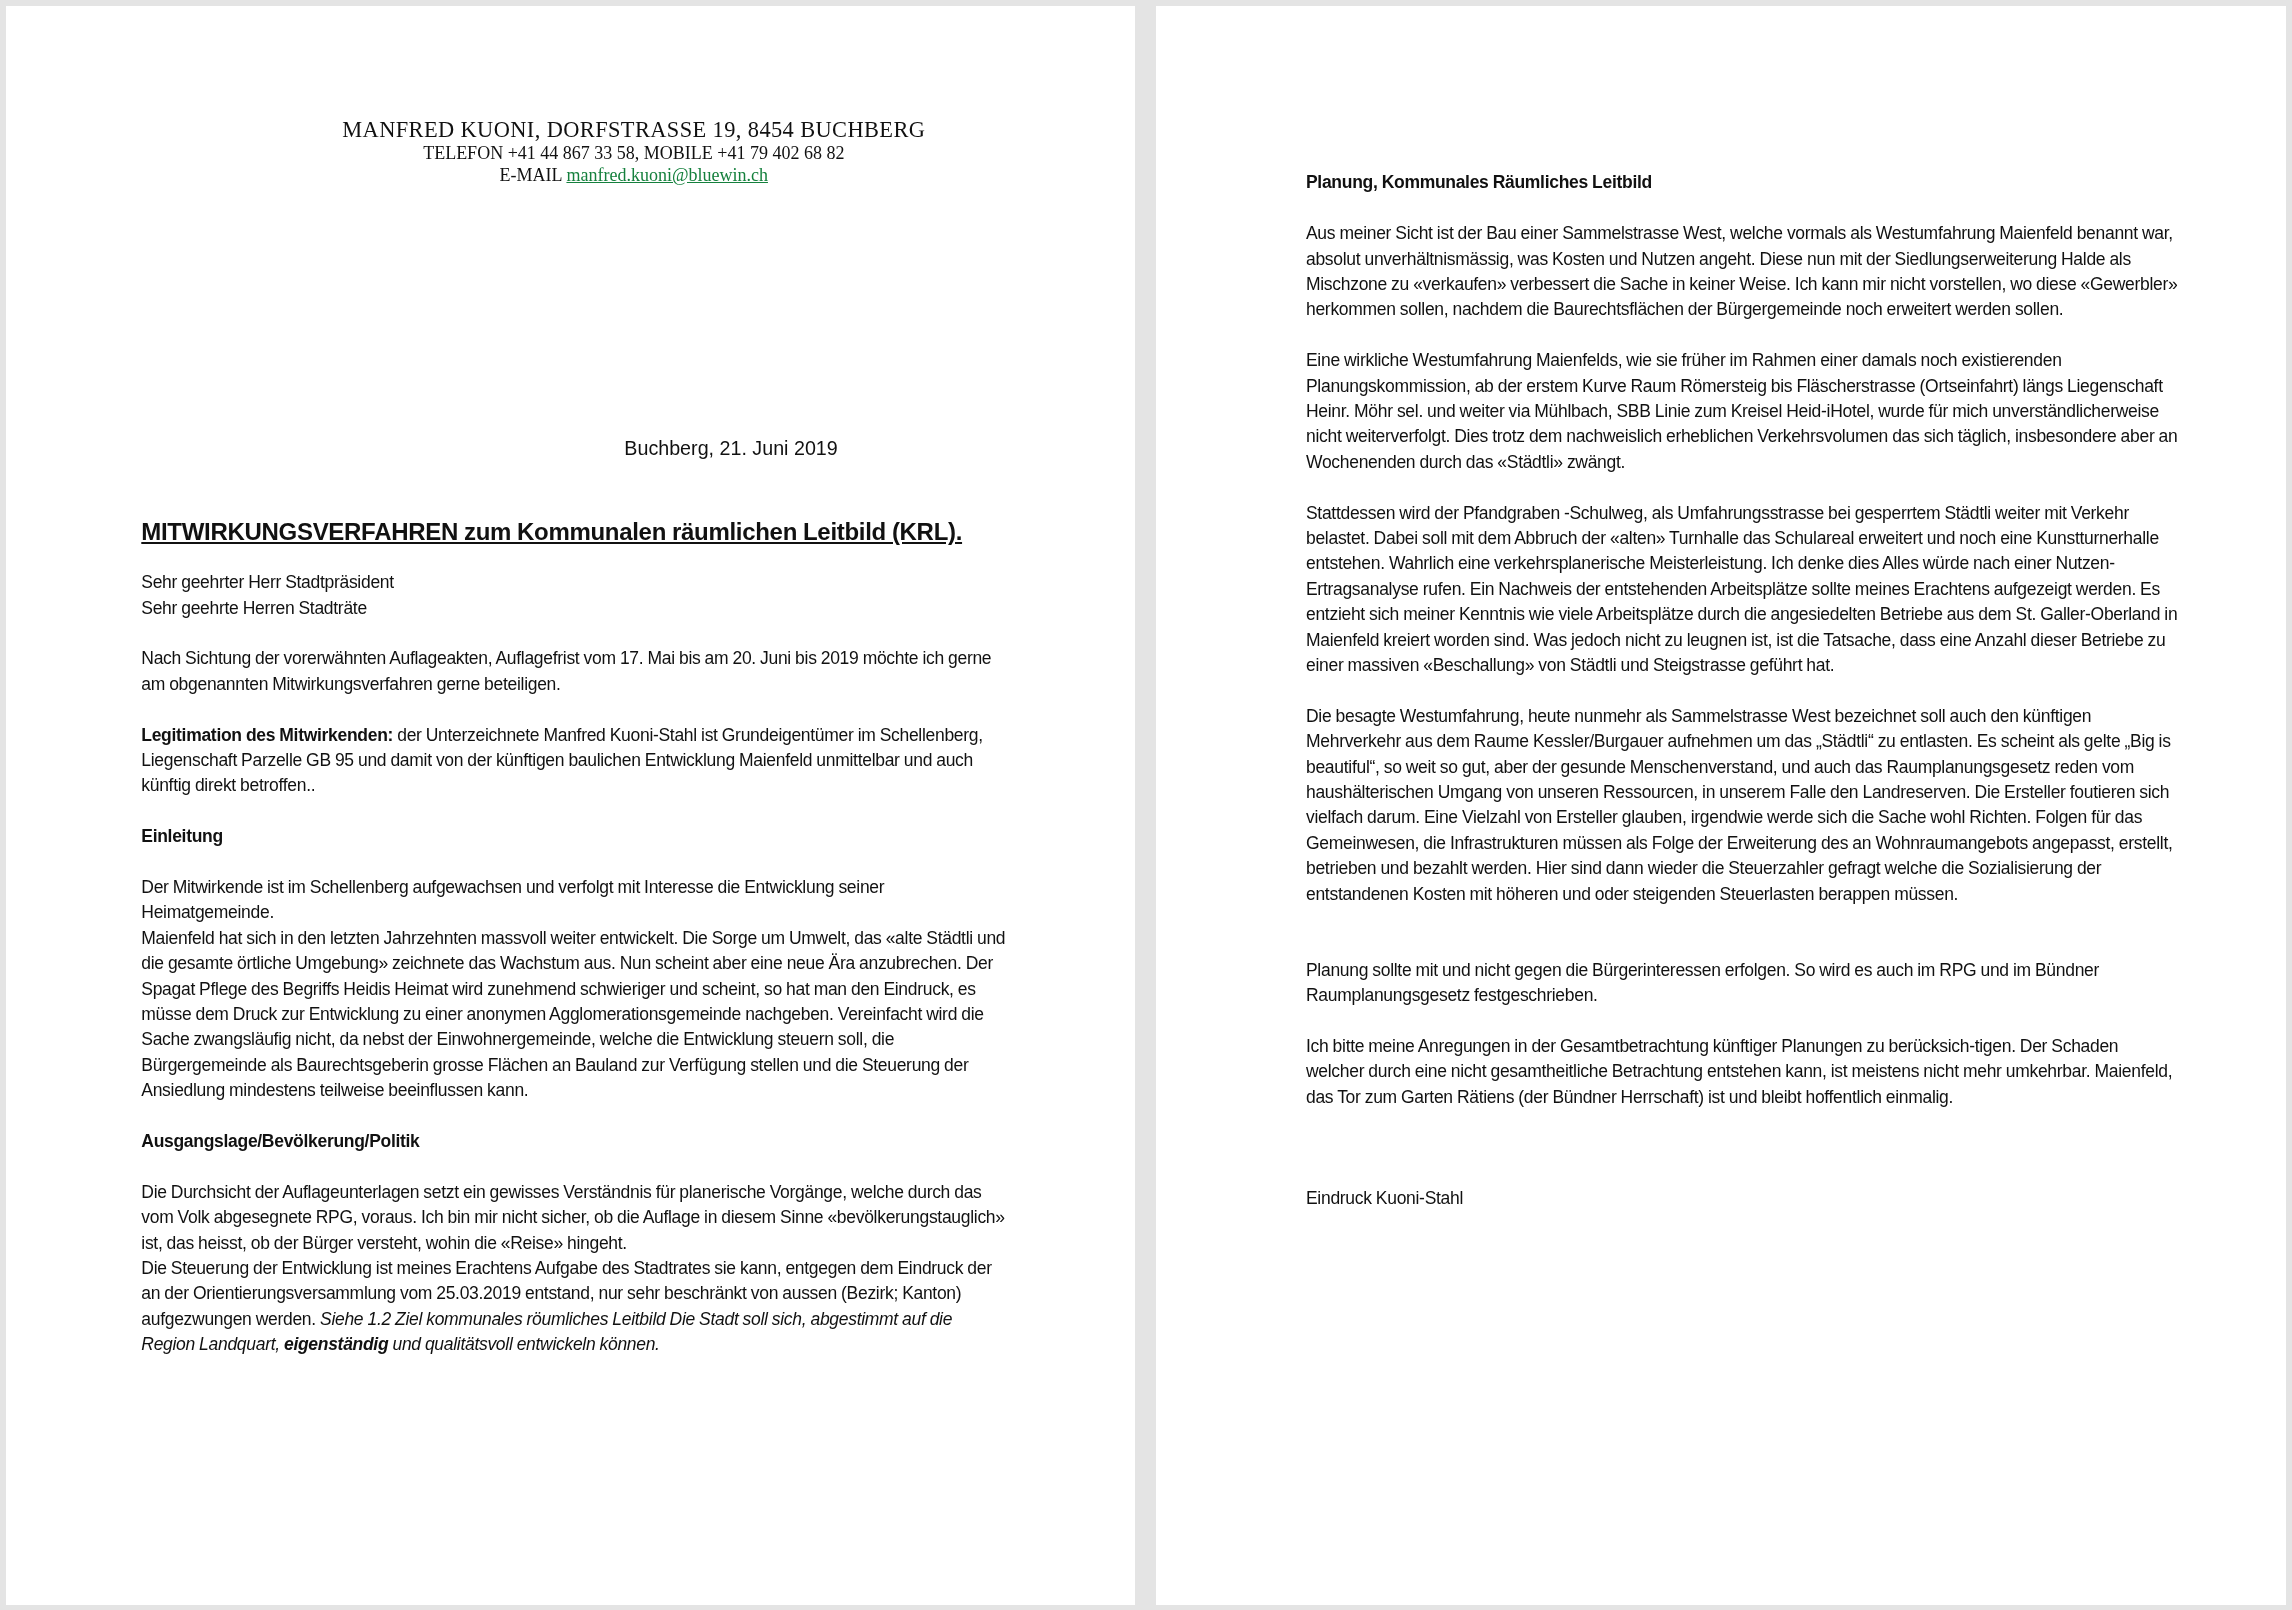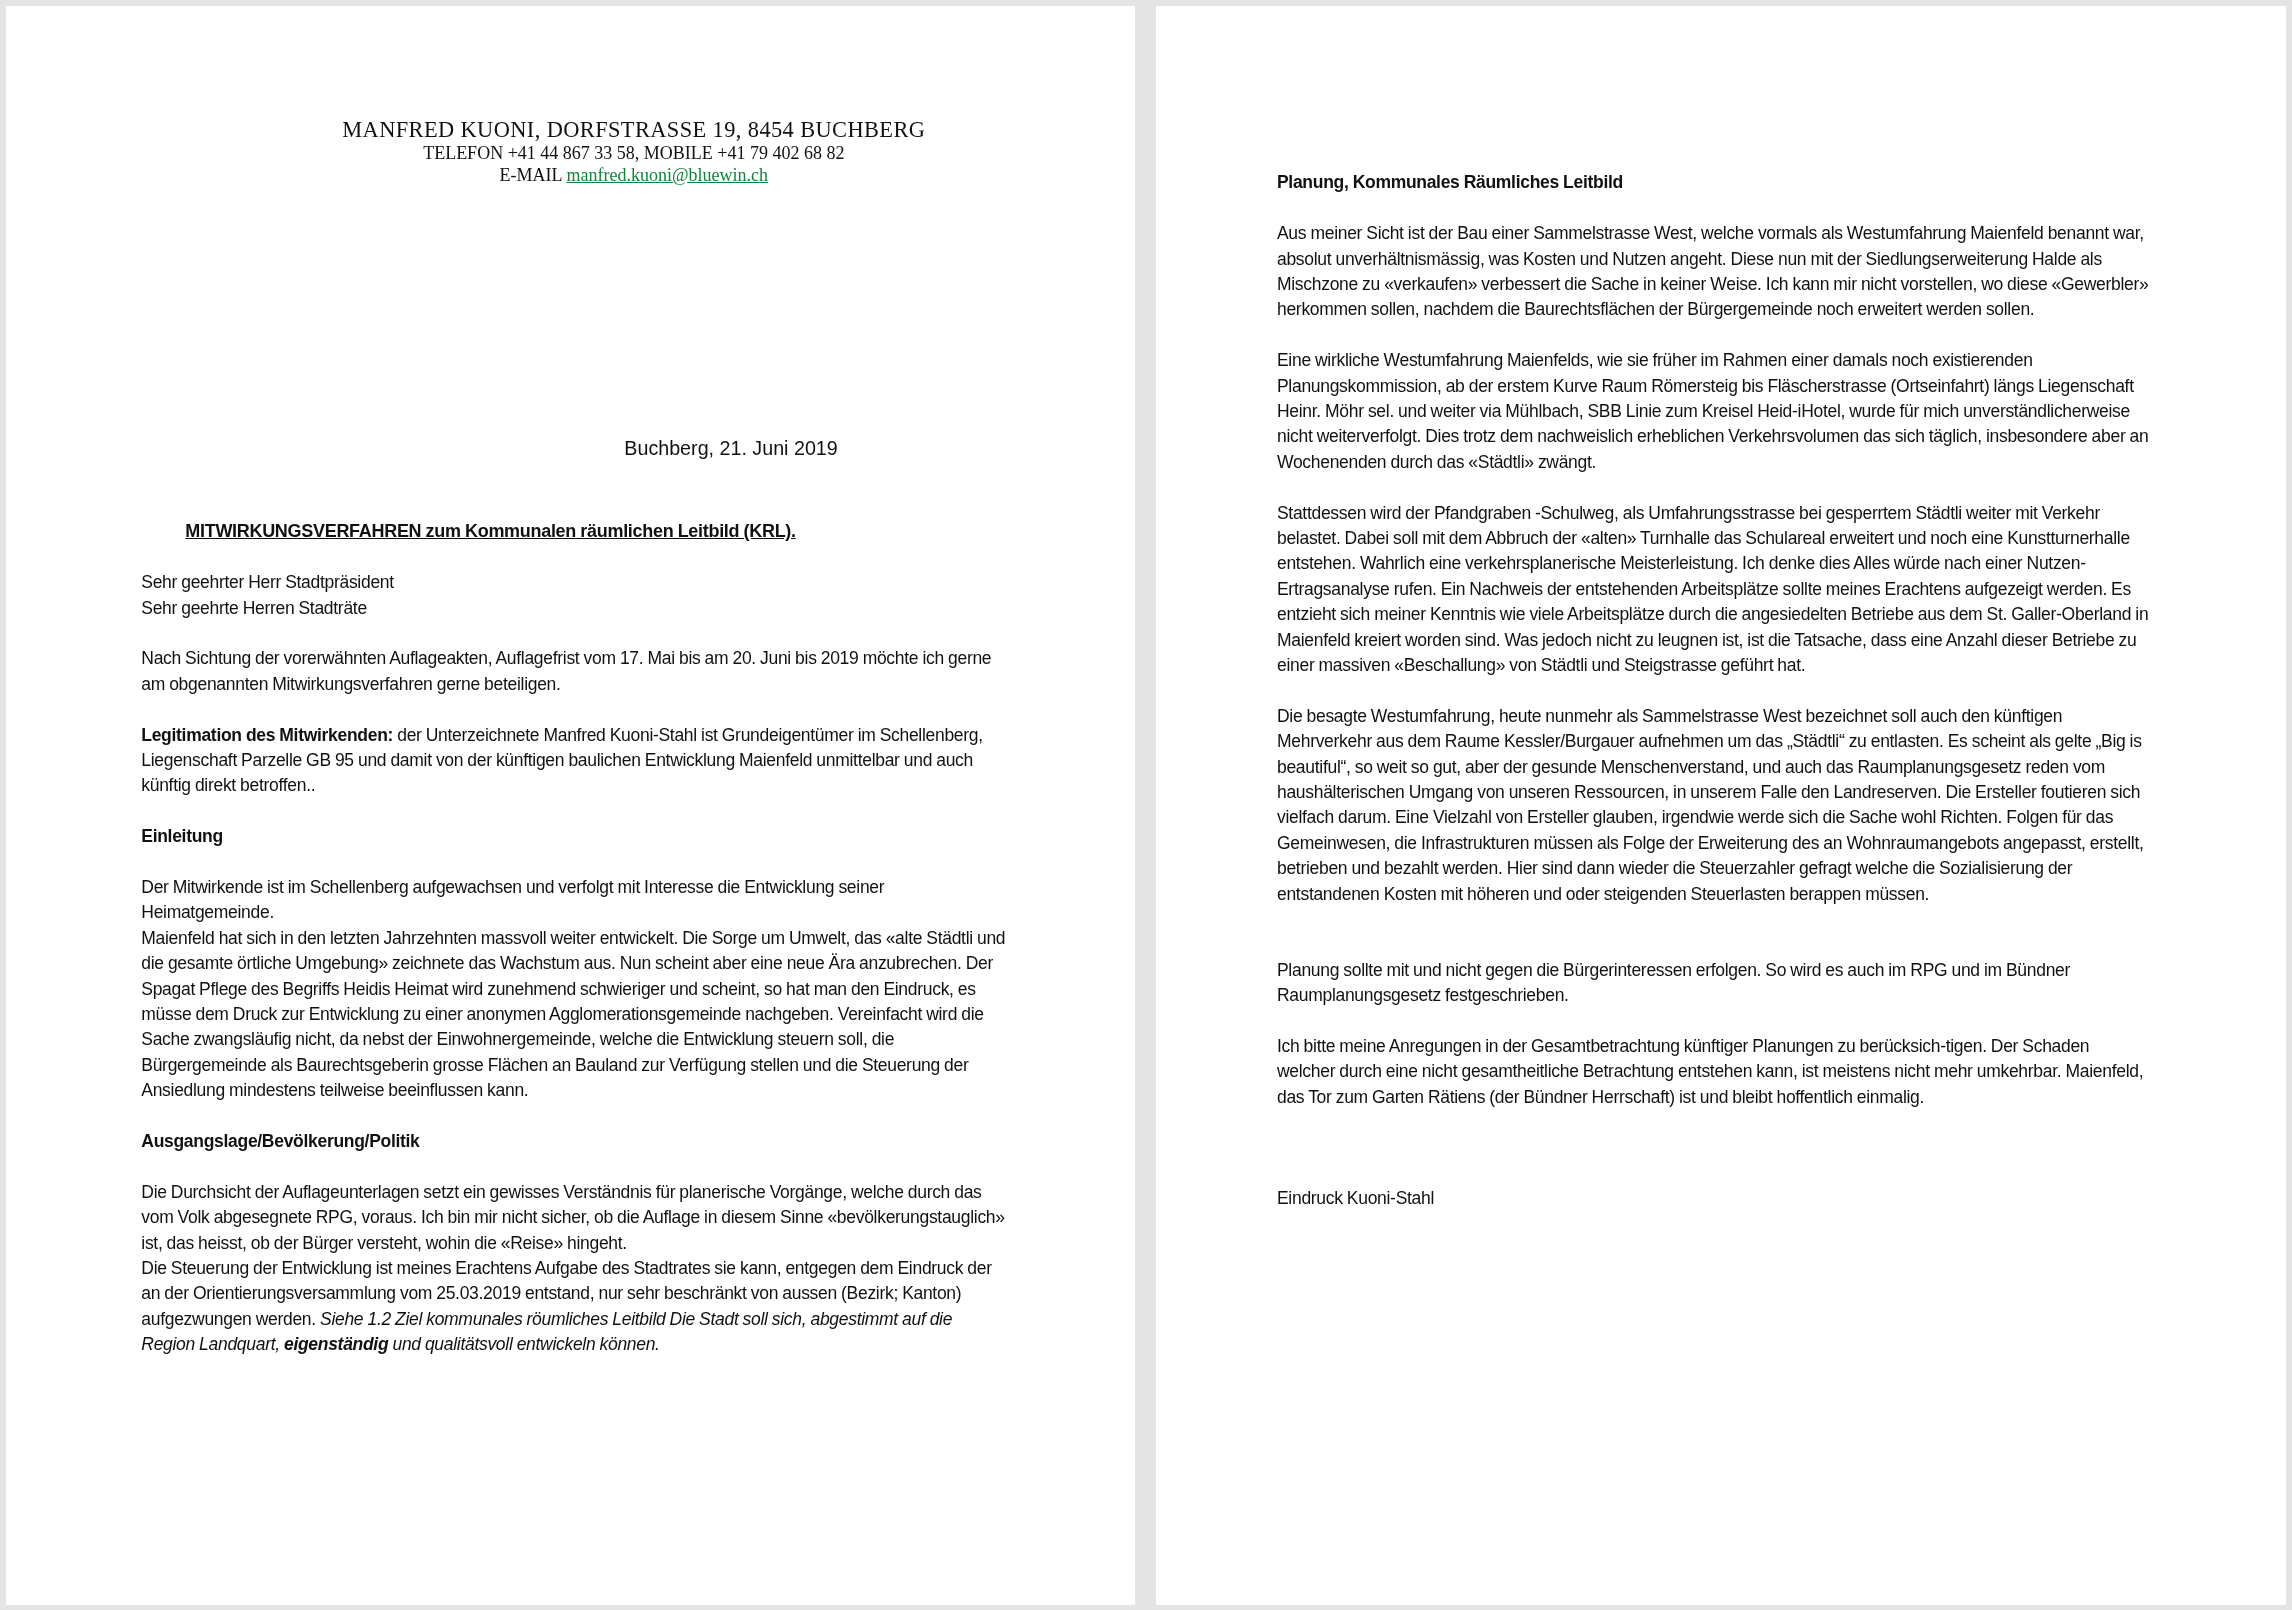--- a/index.html
+++ b/index.html
@@ -40,23 +40,23 @@
   }
 
   .body-text {
     position: absolute;
     font-size: 17.5px;
     line-height: 25.4px;
     letter-spacing: -0.3px;
     word-spacing: -0.4px;
   }
   #left-body { left: 135px; top: 513px; width: 864px; }
-  #right-body { left: 121px; top: 164px; width: 873px; }
+  #right-body { left: 150px; top: 164px; width: 873px; }
 
-  .subject { font-weight: bold; text-decoration: underline; font-size: 18px; margin-left: 44px; }
+  .subject { font-weight: bold; text-decoration: underline; font-size: 24px; }
   .heading { font-weight: bold; }
   .gap { height: 25.4px; }
   p { margin: 0; }
   .italic { font-style: italic; }
   .bold { font-weight: bold; }
 </style>
 </head>
 <body>
 
 <div class="page" id="page-left">

